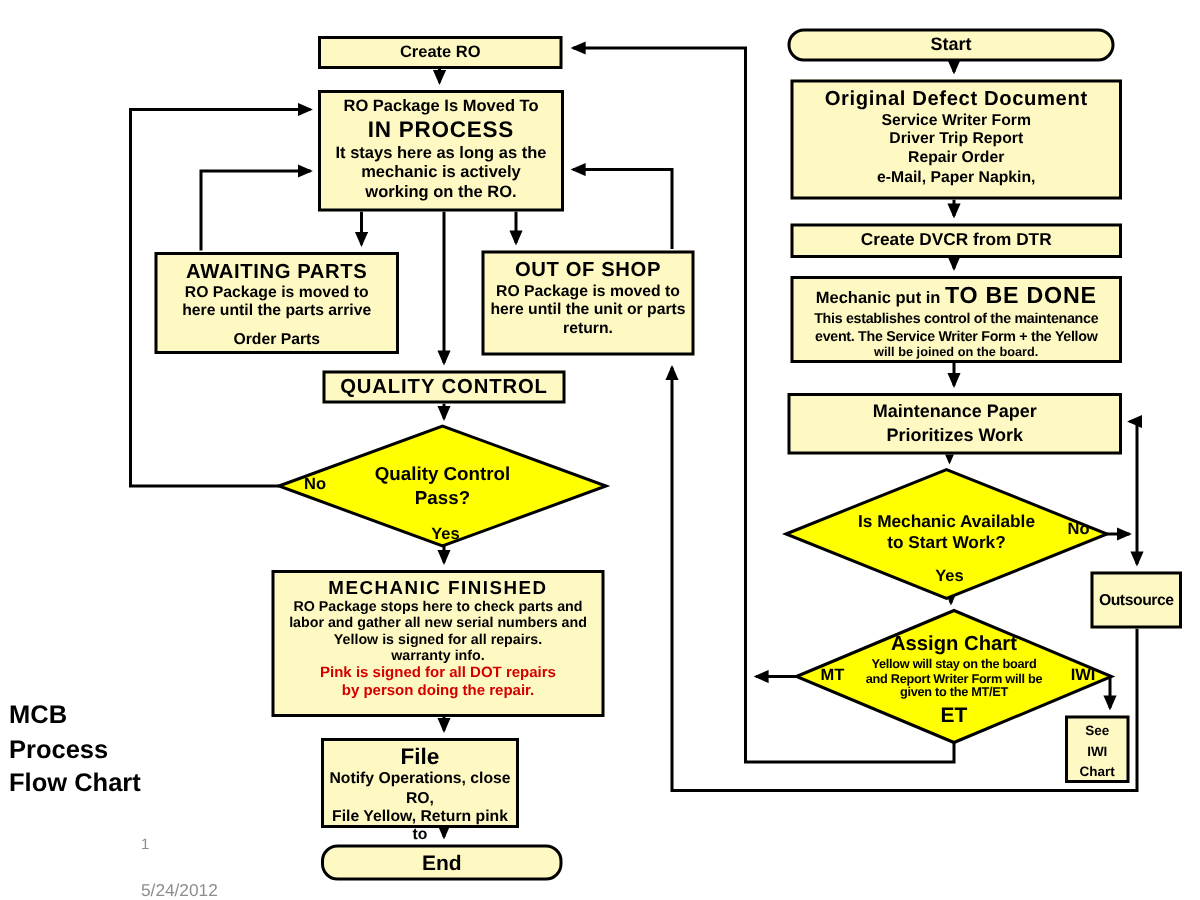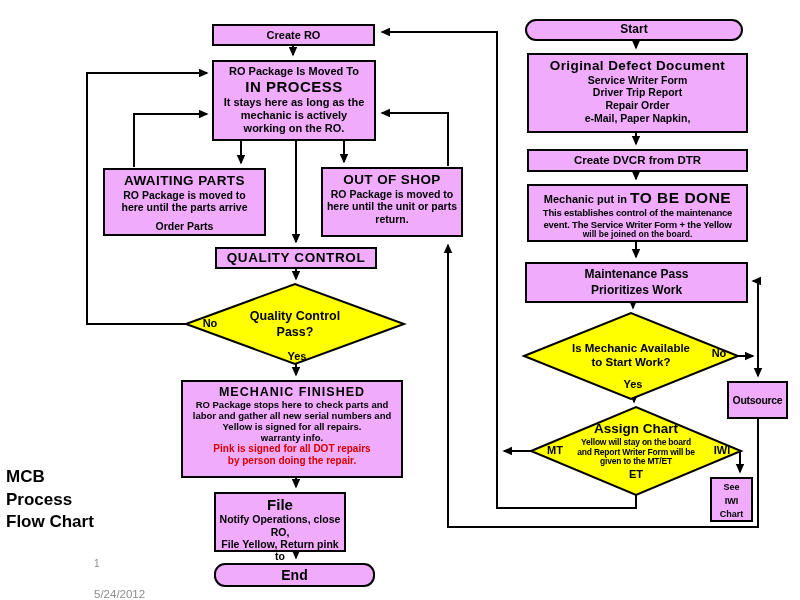--- a/index.html
+++ b/index.html
@@ -1,19 +1,19 @@
 <!DOCTYPE html>
 <html><head>
 <meta charset="utf-8">
 <style>
   html,body{margin:0;padding:0;background:#fff;}
   .stage{position:relative;width:800px;height:600px;background:#fff;overflow:hidden;
          font-family:"Liberation Sans",sans-serif;color:#000;}
   svg.layer{position:absolute;left:0;top:0;}
-  .box{position:absolute;background:#f0abfc;border:2px solid #000;box-sizing:border-box;
+  .box{position:absolute;background:#fef9c3;border:2px solid #000;box-sizing:border-box;
        text-align:center;font-weight:bold;line-height:1.15;}
   .rounded{border-radius:11px;}
   .vcenter{display:flex;align-items:center;justify-content:center;}
   .dtext{position:absolute;text-align:center;font-weight:bold;}
   .t135{font-size:13.5px;letter-spacing:.4px;}
   .red{color:#D40000;}
   .muted{color:#8C8C8C;font-weight:normal;}
   
   #create-ro{left:212px;top:24px;width:163px;height:22px;font-size:11px;}
   #in-process{left:212px;top:60px;width:164px;height:81px;padding-top:3px;font-size:11px;}
@@ -50,21 +50,21 @@
   #qc-q{left:215px;top:309px;width:160px;font-size:12.5px;line-height:1.25;}
   #qc-no{left:196px;top:317px;width:28px;font-size:11px;}
   #qc-yes{left:281px;top:350px;width:32px;font-size:11px;}
   #ma-q{left:546px;top:341px;width:170px;font-size:11.5px;line-height:1.25;}
   #ma-no{left:705px;top:347px;width:28px;font-size:11px;}
   #ma-yes{left:617px;top:378px;width:32px;font-size:11px;}
   #aw-title{left:561px;top:421px;width:150px;font-size:13.5px;}
   #aw-body{left:551px;top:438px;width:170px;font-size:8.5px;line-height:1.13;letter-spacing:-.2px;}
   #aw-mt{left:540px;top:444px;width:30px;font-size:11px;}
   #aw-iwi{left:705px;top:444px;width:34px;font-size:11px;}
-  #aw-et{left:620px;top:468px;width:32px;font-size:11px;}
+  #aw-et{left:620px;top:468px;width:32px;font-size:14px;}
   
   #slide-title{position:absolute;left:6px;top:466px;width:160px;font-weight:bold;
                font-size:17px;line-height:1.33;}
   #page-number{position:absolute;left:94px;top:558px;font-size:10px;}
   #slide-date{position:absolute;left:94px;top:588px;font-size:11.5px;}
 </style>
 </head>
 <body>
 
 <div class="stage">
@@ -186,21 +186,21 @@
     <div>
       <span class="pre">Mechanic put in </span><span class="big">TO BE DONE</span>
     </div>
     <div class="bl">This establishes control of the maintenance</div>
     <div class="bl">event. The Service Writer Form + the Yellow</div>
     <div class="fn">will be joined on the board.</div>
   </div>
 
   <div class="box vcenter" id="maintenance-lead">
     <div>
-      <div>Maintenance Pass</div>
+      <div>Maintenance Paper</div>
       <div>Prioritizes Work</div>
     </div>
   </div>
 
   <div class="dtext" id="ma-q">
     <div>Is Mechanic Available</div>
     <div>to Start Work?</div>
   </div>
   <div class="dtext" id="ma-no">No</div>
   <div class="dtext" id="ma-yes">Yes</div>

